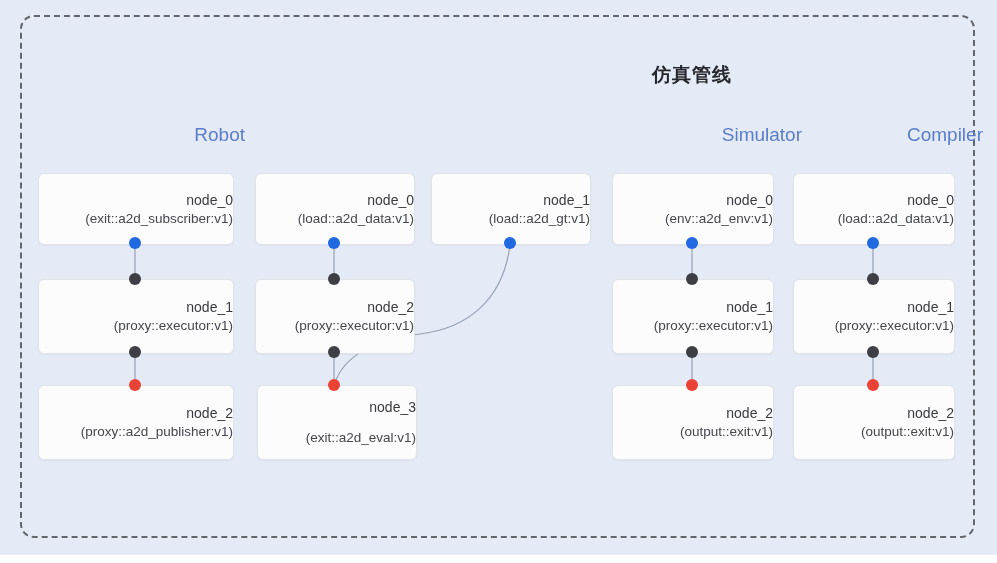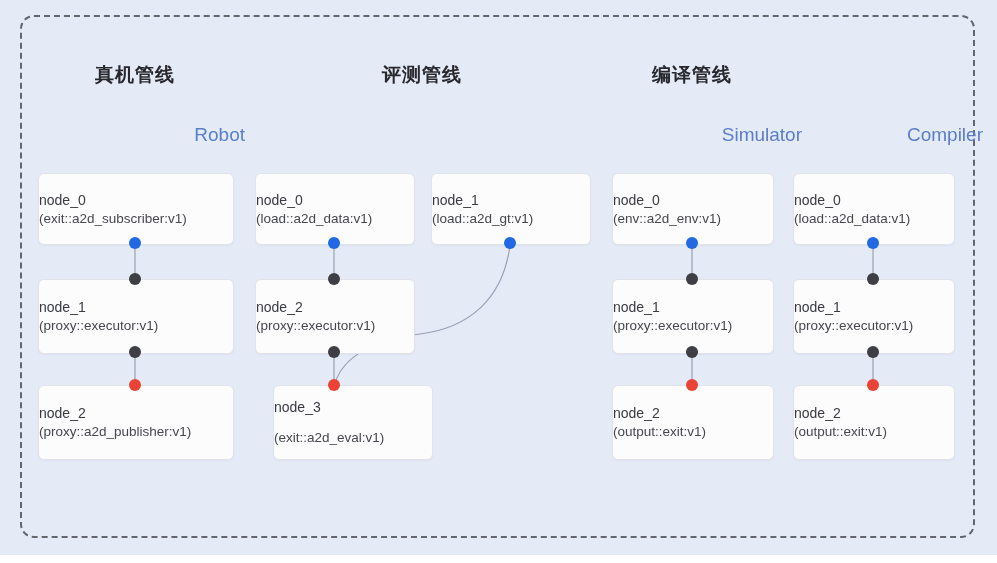--- a/index.html
+++ b/index.html
@@ -22,42 +22,40 @@
   }
   .title-en{
     position:absolute;width:220px;text-align:right;top:124px;
     font-size:19px;font-weight:400;color:#5b7ec9;
   }
   .edges{position:absolute;left:0;top:0;z-index:1;}
   .node-box{
     position:absolute;z-index:2;
     background:#fcfcfd;border:1px solid #e2e3e8;border-radius:6px;
     box-shadow:0 1px 2px rgba(90,100,130,0.06);
-    display:flex;flex-direction:column;align-items:flex-start;justify-content:center;
+    display:flex;flex-direction:column;align-items:flex-end;justify-content:center;
     gap:5px;
   }
   .node-name{font-size:14px;color:#3a3b40;line-height:1;}
   .node-type{font-size:13.5px;color:#46474d;line-height:1;}
   .dot{
     position:absolute;z-index:3;width:12px;height:12px;border-radius:50%;
   }
   .dot.blue{background:#2069e0;}
   .dot.dark{background:#3d3f45;}
   .dot.red{background:#ea4335;}
 </style>
 </head>
 <body>
 
 <div class="stage">
   <div class="panel"></div>
   <div class="dashed-frame"></div>
 
-  <div class="title-zh" style="left:25px">真机管线</div>
-  <div class="title-zh" style="left:312px">评测管线</div>
-  <div class="title-zh" style="left:582px">编译管线</div>
+  <div class="title-zh" style="left:582px">仿真管线</div>
 
   <div class="title-en" style="left:25px">Robot</div>
   <div class="title-en" style="left:763px">Compiler</div>
   <div class="title-en" style="left:582px">Simulator</div>
 
   <svg class="edges" width="997" height="563">
     <g stroke="#98a1b3" stroke-width="1.2" fill="none">
       <line x1="135" y1="243" x2="135" y2="279"></line>
       <line x1="135" y1="352" x2="135" y2="385"></line>
       <line x1="334" y1="243" x2="334" y2="279"></line>
@@ -88,21 +86,21 @@
     <div class="node-type">(load::a2d_data:v1)</div>
   </div>
   <div class="node-box" style="left:431px;top:173px;width:158px;height:70px;">
     <div class="node-name">node_1</div>
     <div class="node-type">(load::a2d_gt:v1)</div>
   </div>
   <div class="node-box" style="left:255px;top:279px;width:158px;height:73px;">
     <div class="node-name">node_2</div>
     <div class="node-type">(proxy::executor:v1)</div>
   </div>
-  <div class="node-box" style="left:273px;top:385px;width:158px;height:73px;gap:17px;">
+  <div class="node-box" style="left:257px;top:385px;width:158px;height:73px;gap:17px;">
     <div class="node-name">node_3</div>
     <div class="node-type">(exit::a2d_eval:v1)</div>
   </div>
 
   <div class="node-box" style="left:612px;top:173px;width:160px;height:70px;">
     <div class="node-name">node_0</div>
     <div class="node-type">(env::a2d_env:v1)</div>
   </div>
   <div class="node-box" style="left:612px;top:279px;width:160px;height:73px;">
     <div class="node-name">node_1</div>

